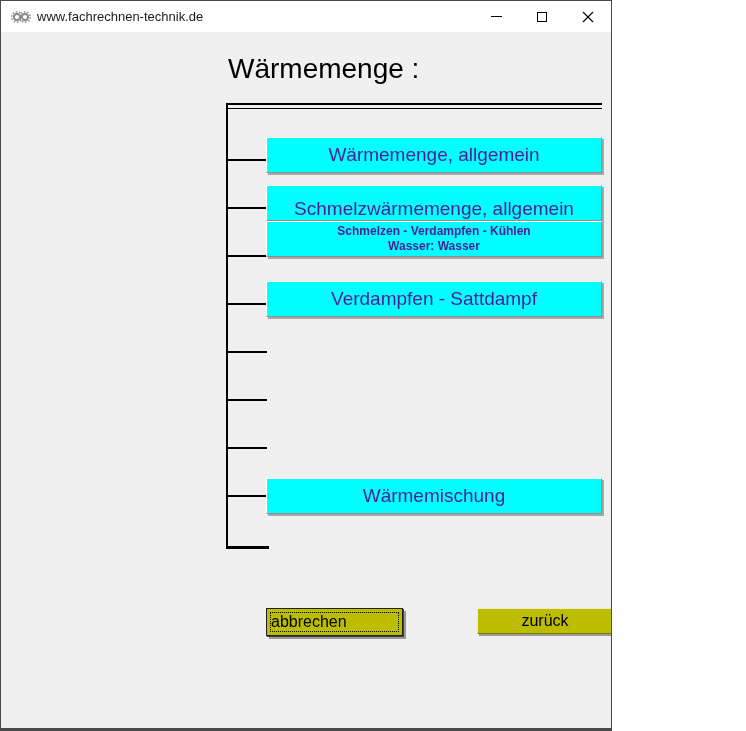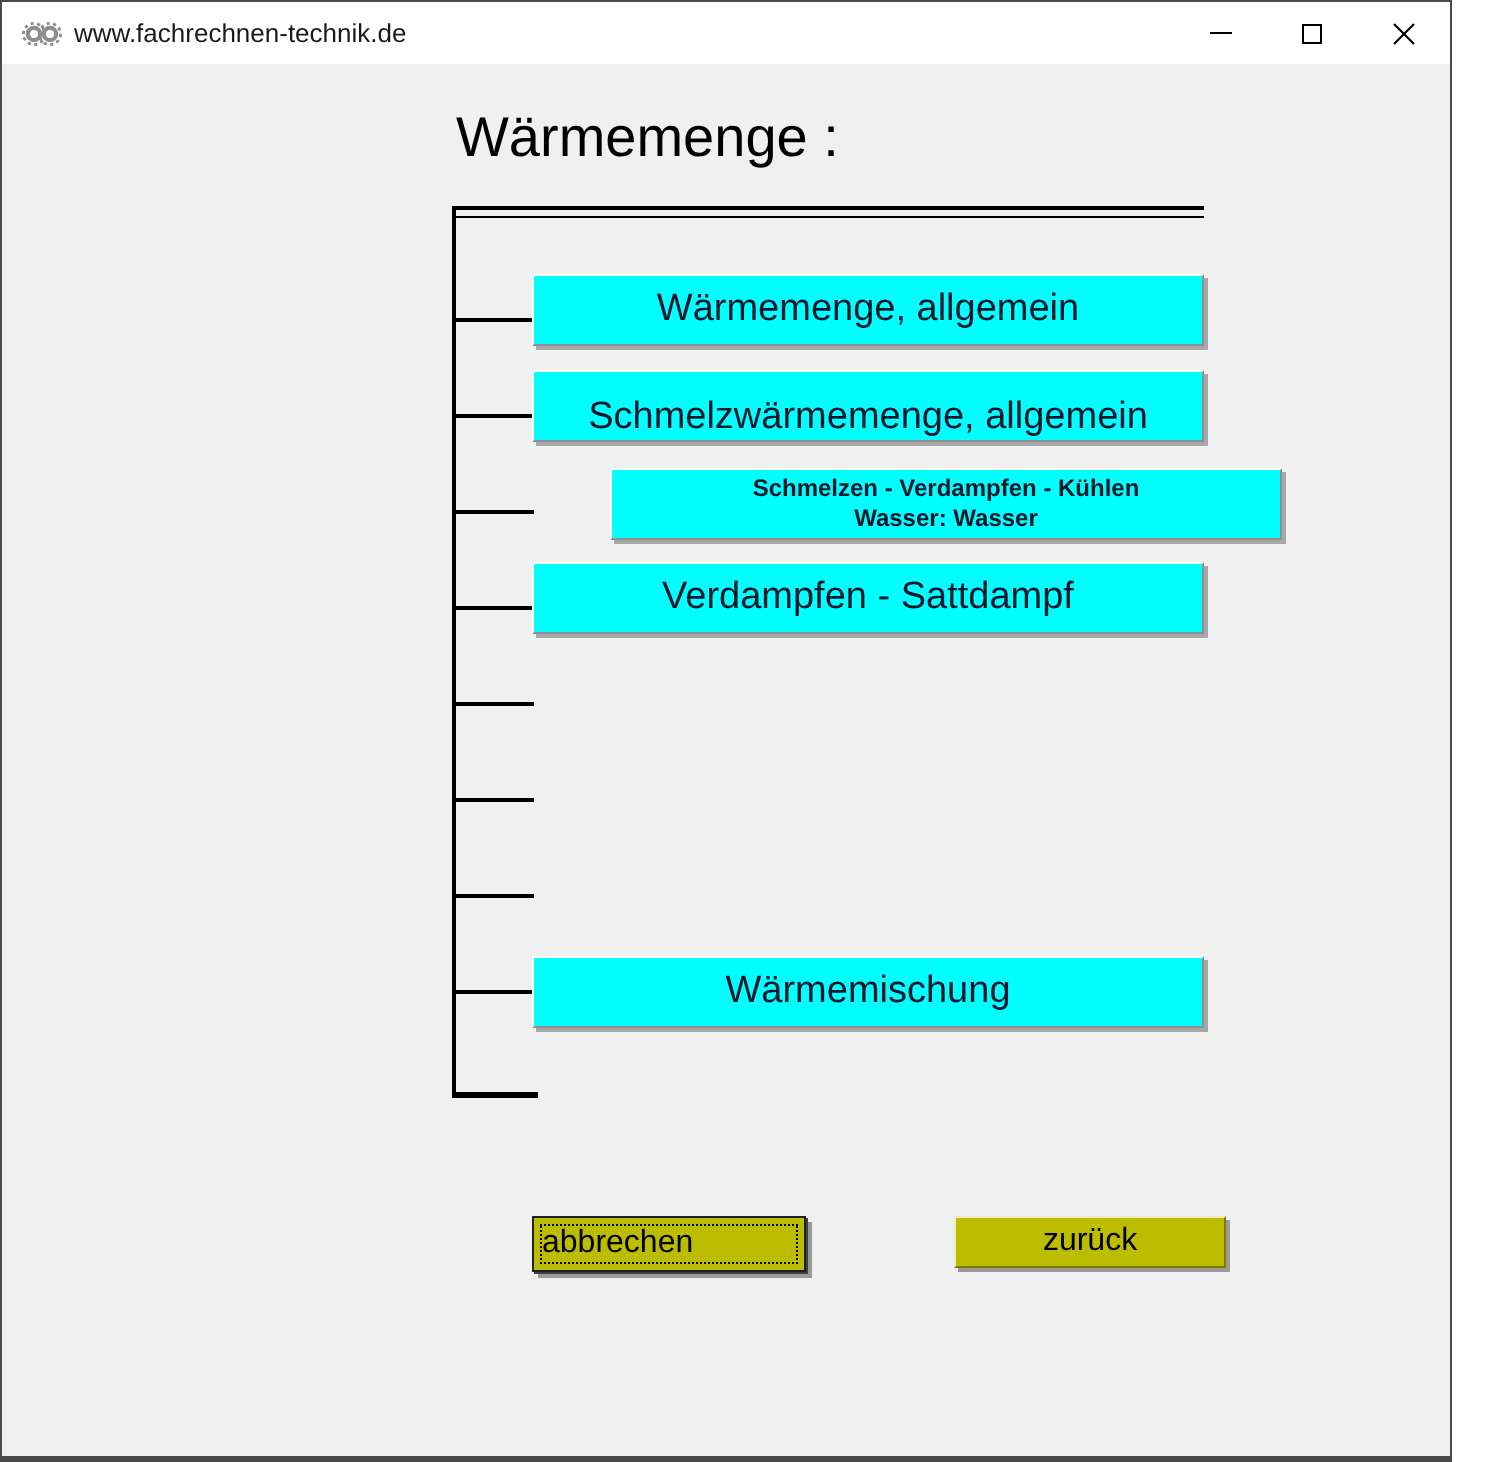--- a/index.html
+++ b/index.html
@@ -1,21 +1,21 @@
 <!DOCTYPE html>
 <html><head>
 <meta charset="utf-8">
 <style>
   * { box-sizing: border-box; margin: 0; padding: 0; }
   html, body { background: #ffffff; }
   body { font-family: "Liberation Sans", sans-serif; }
 
   .window {
     position: relative;
-    width: 726px;
+    width: 612px;
     height: 731px;
     border: 1px solid #4a4a4a;
     border-bottom-width: 3px;
     background: #f0f0f0;
     overflow: hidden;
   }
 
   
   .titlebar {
     position: absolute;
@@ -96,25 +96,25 @@
     border-top: 1px solid #ffffff;
     border-left: 1px solid #ffffff;
     border-right: 1px solid #8f8f8f;
     border-bottom: 1px solid #8f8f8f;
     box-shadow: 2px 2px 0 #a8a8a8;
     display: flex;
     flex-direction: column;
     align-items: center;
     justify-content: center;
     font-size: 19px;
-    color: #0f172a;
+    color: #4c1d95;
     cursor: pointer;
     text-align: center;
   }
-  .mb1 { top: 105px; } .mb2 { top: 153px; justify-content: flex-end; } .mb3 { top: 202px; margin-left: 39px; }
+  .mb1 { top: 105px; } .mb2 { top: 153px; justify-content: flex-end; } .mb3 { top: 189px; }
   .mb4 { top: 249px; } .mb5 { top: 446px; }
   .cyan-btn.small { font-size: 12px; font-weight: bold; line-height: 15px; }
 
   .olive-btn {
     position: absolute;
     top: 576px;
     height: 26px;
     background: #bdbd00;
     border-top: 1px solid #eeeec0;
     border-left: 1px solid #eeeec0;

